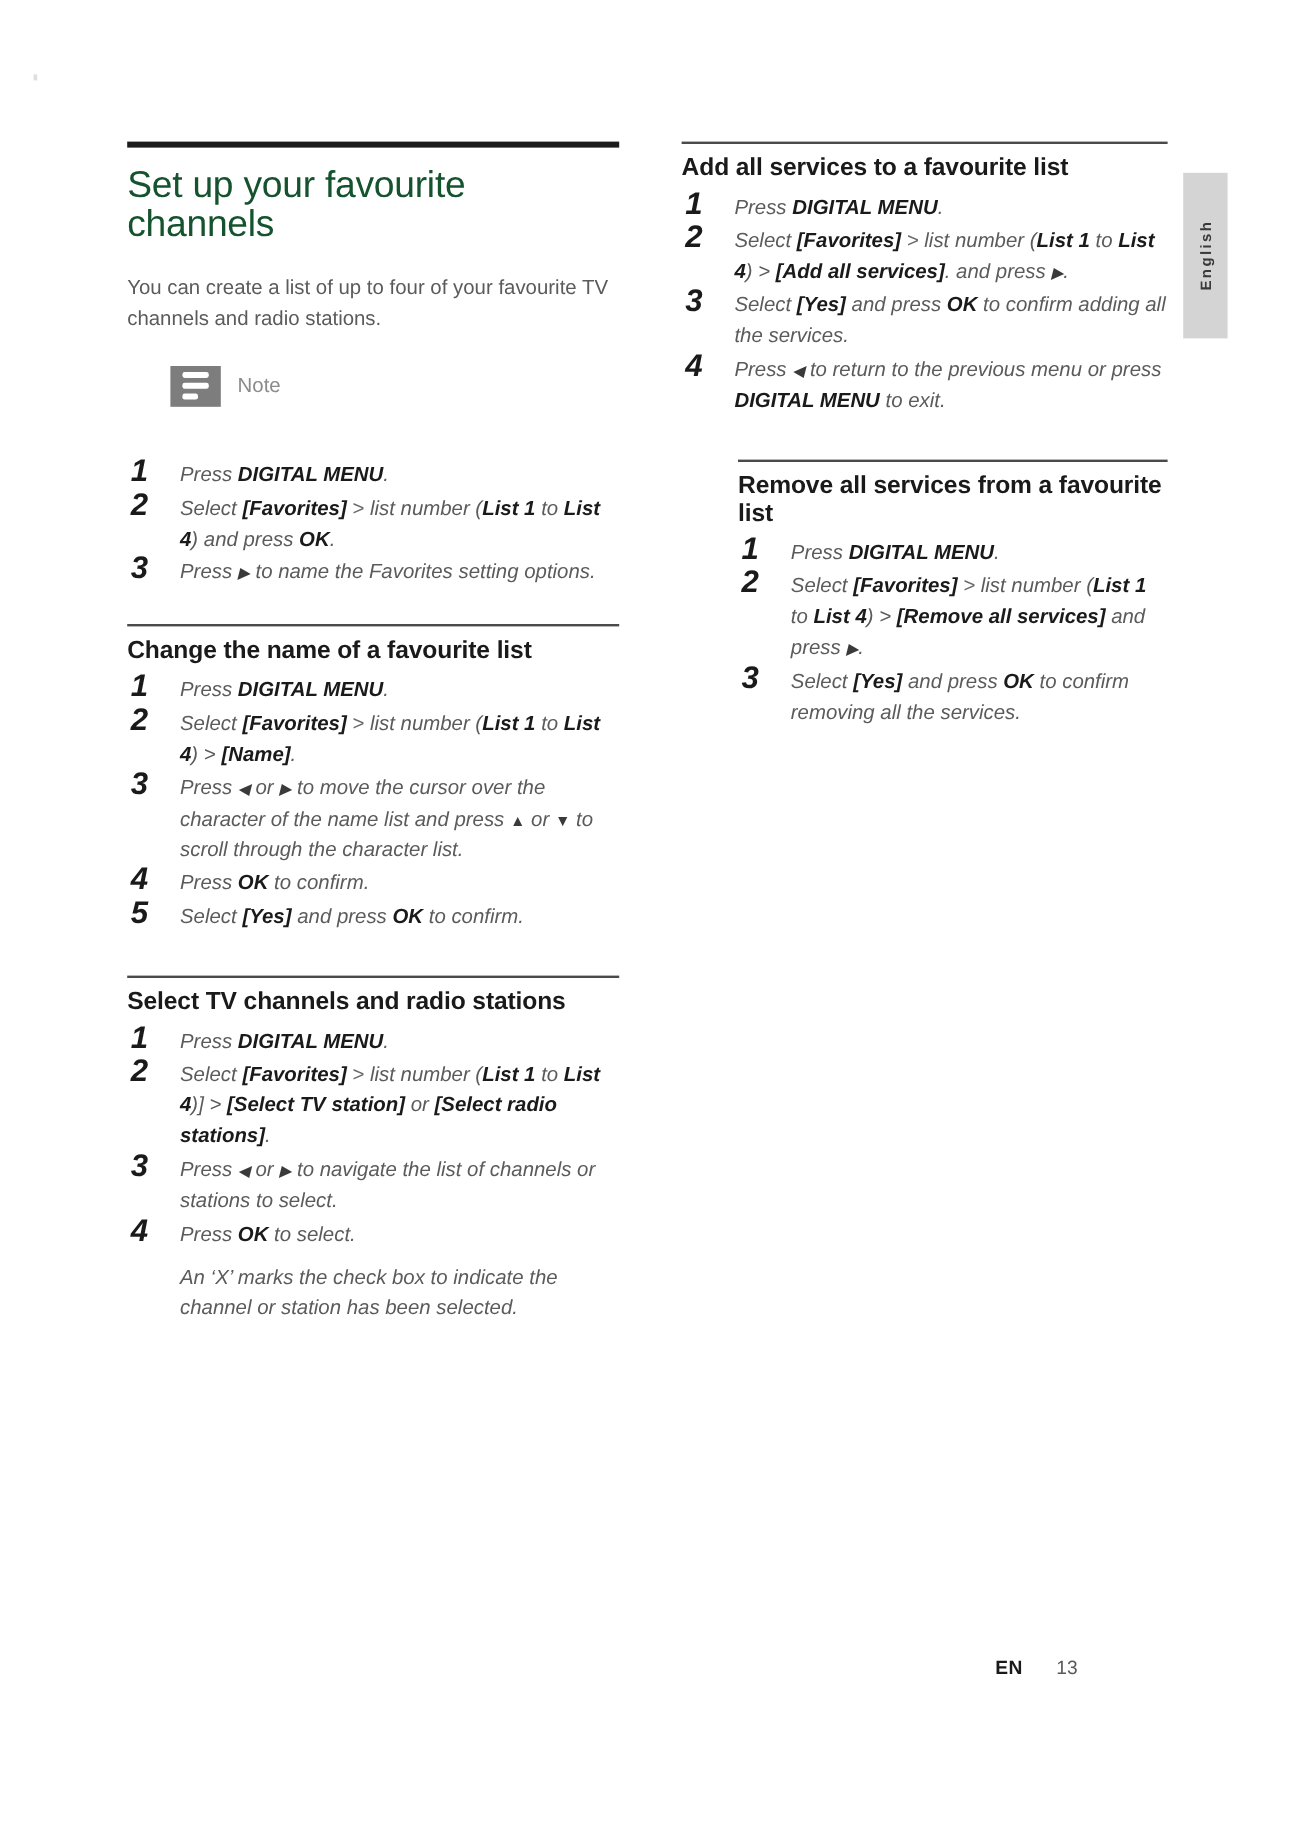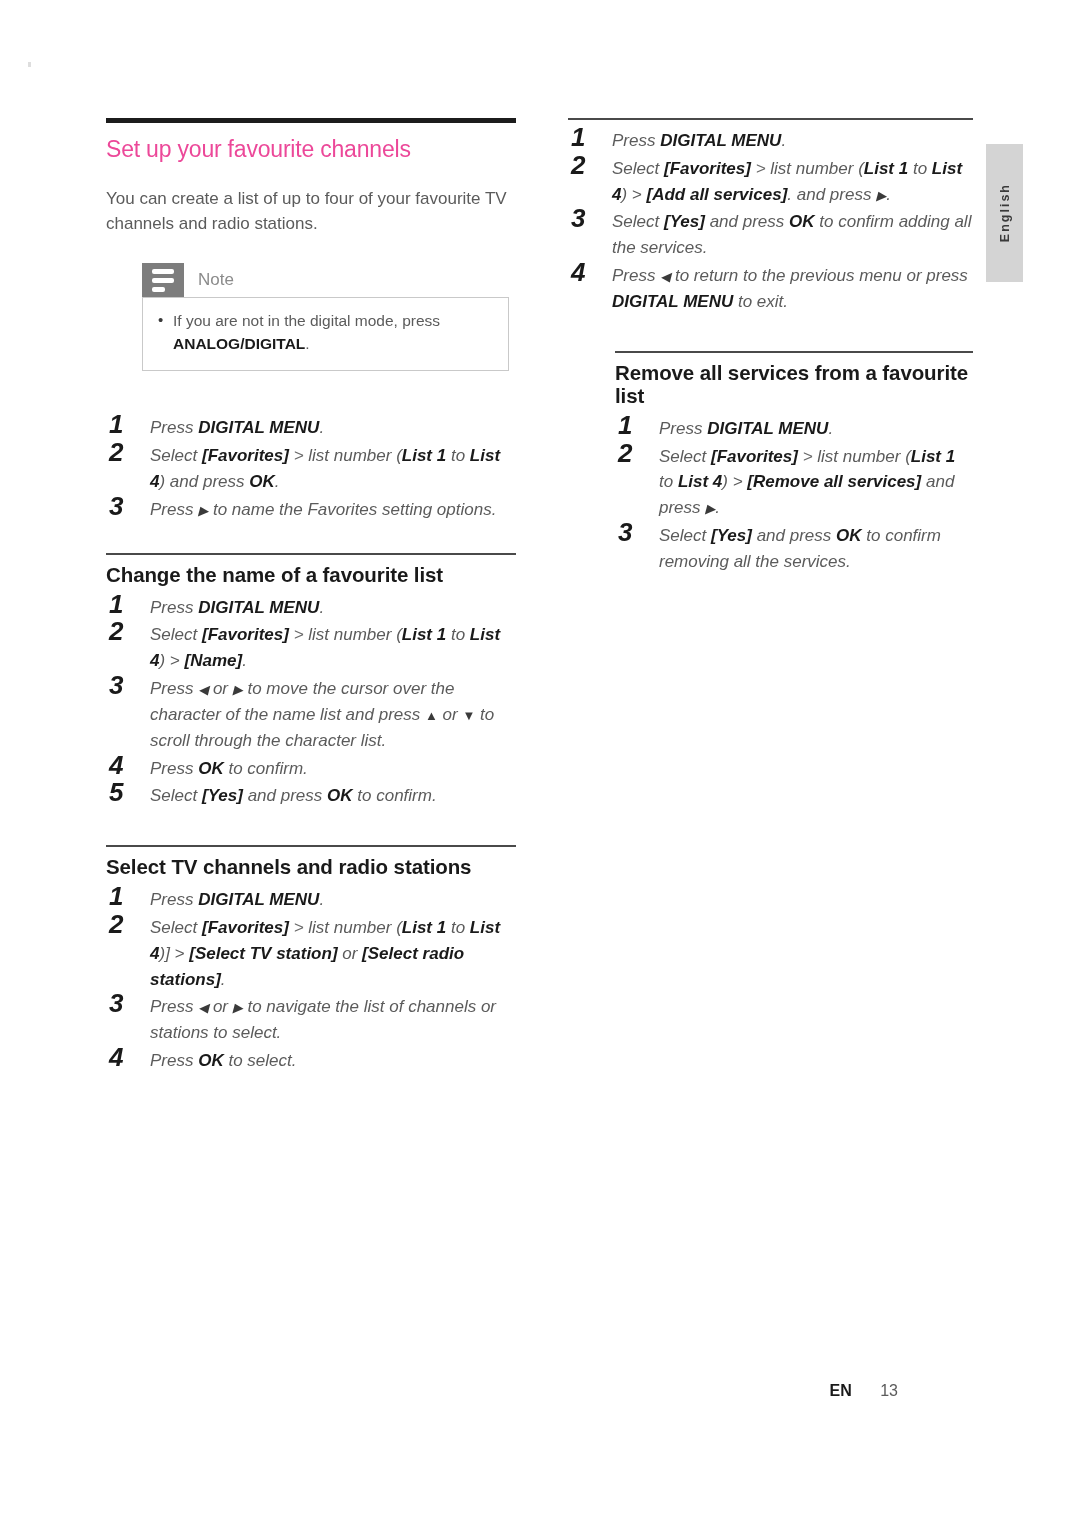--- a/index.html
+++ b/index.html
@@ -71,24 +71,24 @@
     width: 100%;
   }
   .rule-minor {
     height: 2px;
     background: #4a4a4a;
     width: 100%;
   }
 
   
   h1.title {
-    font-size: 23px;
+    font-size: 31px;
     line-height: 1.07;
     font-weight: 400;
-    color: #ec4899;
+    color: #14532d;
     margin: 14px 0 0 0;
     letter-spacing: -0.2px;
   }
   h2.section {
     font-size: 20.5px;
     line-height: 1.12;
     font-weight: 700;
     color: #1a1a1a;
     margin: 9px 0 0 0;
     letter-spacing: -0.1px;
@@ -241,25 +241,20 @@
     <p class="intro">You can create a list of up to four of your favourite TV channels and radio stations.</p>
 
     <div class="note-wrap">
       <div class="note-head">
         <div class="note-icon">
           <i class="b1"></i>
             <i class="b2"></i>
             <i class="b3"></i>
         </div>
         <div class="note-label">Note</div>
-      </div>
-      <div class="note-body">
-        <ul id="note-list">
-            <li><span>If you are not in the digital mode, press </span><span class="bold">ANALOG/DIGITAL</span><span>.</span></li>
-          </ul>
       </div>
     </div>
 
     <div class="spacer-36"></div>
     <ol class="steps" id="left-main-steps">
         <li class="numbered"><span>Press </span><span class="bold">DIGITAL MENU</span><span>.</span></li>
         <li class="numbered"><span>Select </span><span class="bold">[Favorites]</span><span class="gt"> &gt; </span><span>list number (</span><span class="bold">List 1</span><span> to </span><span class="bold">List 4</span><span>) and press </span><span class="bold">OK</span><span>.</span></li>
         <li class="numbered"><span>Press </span><span class="arrow">▶</span><span> to name the Favorites setting options.</span></li>
       </ol>
 
@@ -277,30 +272,32 @@
           </ol>
         </div>
         <div style="margin-top: 36px;">
           <div class="rule-minor"></div>
           <h2 class="section">Select TV channels and radio stations</h2>
           <ol class="steps">
             <li class="numbered"><span>Press </span><span class="bold">DIGITAL MENU</span><span>.</span></li>
             <li class="numbered"><span>Select </span><span class="bold">[Favorites]</span><span class="gt"> &gt; </span><span>list number (</span><span class="bold">List 1</span><span> to </span><span class="bold">List 4</span><span>)] &gt; </span><span class="bold">[Select TV station]</span><span> or </span><span class="bold">[Select radio stations]</span><span>.</span></li>
             <li class="numbered"><span>Press </span><span class="arrow">◀</span><span> or </span><span class="arrow">▶</span><span> to navigate the list of channels or stations to select.</span></li>
             <li class="numbered"><span>Press </span><span class="bold">OK</span><span> to select.</span></li>
+            <li class="cont"><span>An ‘X’ marks the check box to indicate the channel or station has been selected.</span></li>
           </ol>
         </div>
       </div>
   </div>
 
   <div class="col col-right">
     <div style="height:118px"></div>
     <div id="right-sections">
         <div>
           <div class="rule-minor"></div>
+          <h2 class="section">Add all services to a favourite list</h2>
           <ol class="steps">
             <li class="numbered"><span>Press </span><span class="bold">DIGITAL MENU</span><span>.</span></li>
             <li class="numbered"><span>Select </span><span class="bold">[Favorites]</span><span class="gt"> &gt; </span><span>list number (</span><span class="bold">List 1</span><span> to </span><span class="bold">List 4</span><span>) &gt; </span><span class="bold">[Add all services]</span><span>. and press </span><span class="arrow">▶</span><span>.</span></li>
             <li class="numbered"><span>Select </span><span class="bold">[Yes]</span><span> and press </span><span class="bold">OK</span><span> to confirm adding all the services.</span></li>
             <li class="numbered"><span>Press </span><span class="arrow">◀</span><span> to return to the previous menu or press </span><span class="bold">DIGITAL MENU</span><span> to exit.</span></li>
           </ol>
         </div>
         <div style="margin-top: 36px; margin-left: 47px;">
           <div class="rule-minor"></div>
           <h2 class="section">Remove all services from a favourite list</h2>

